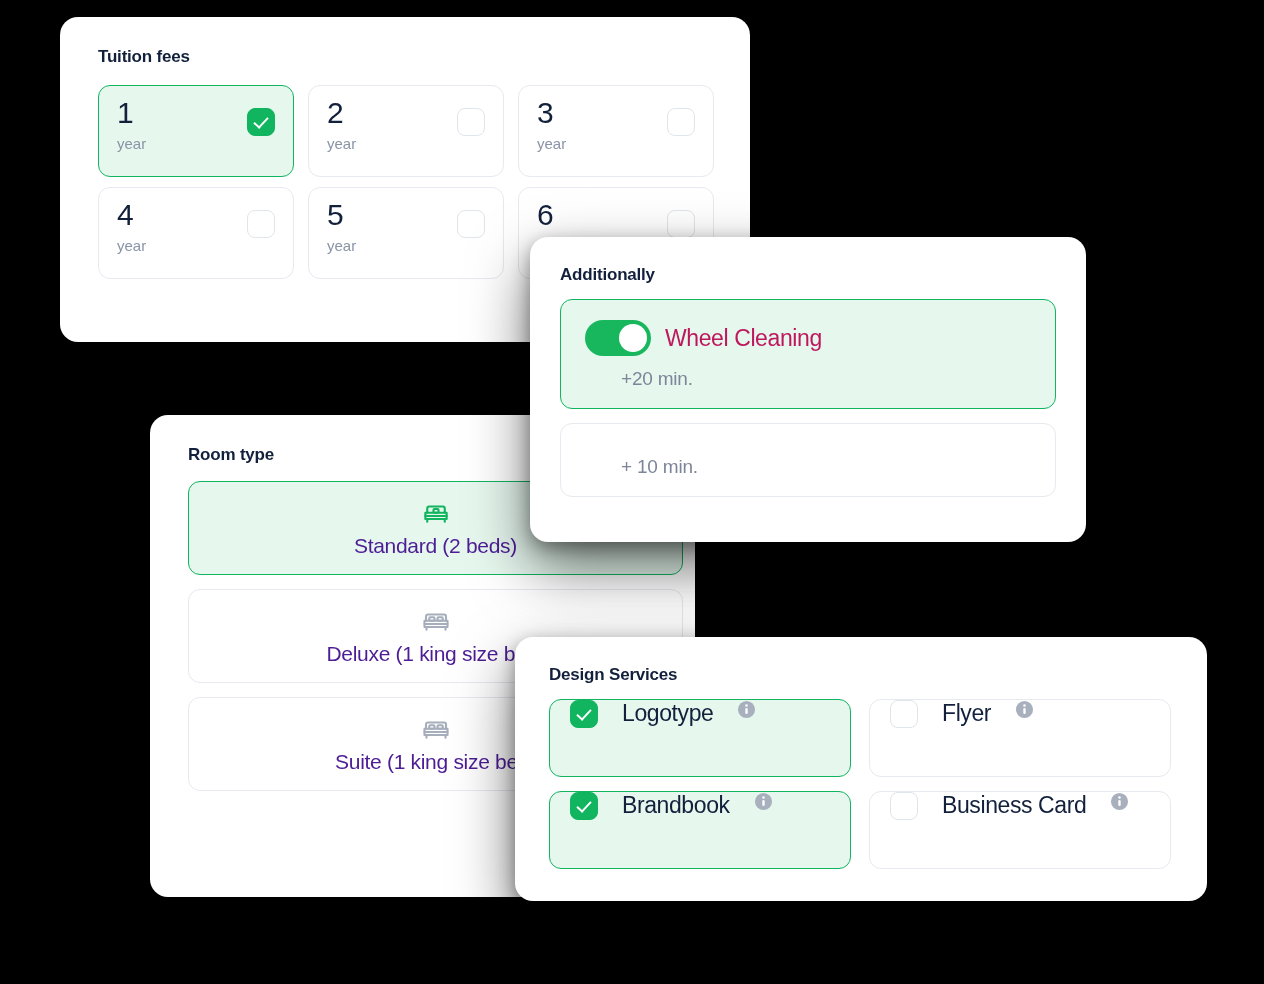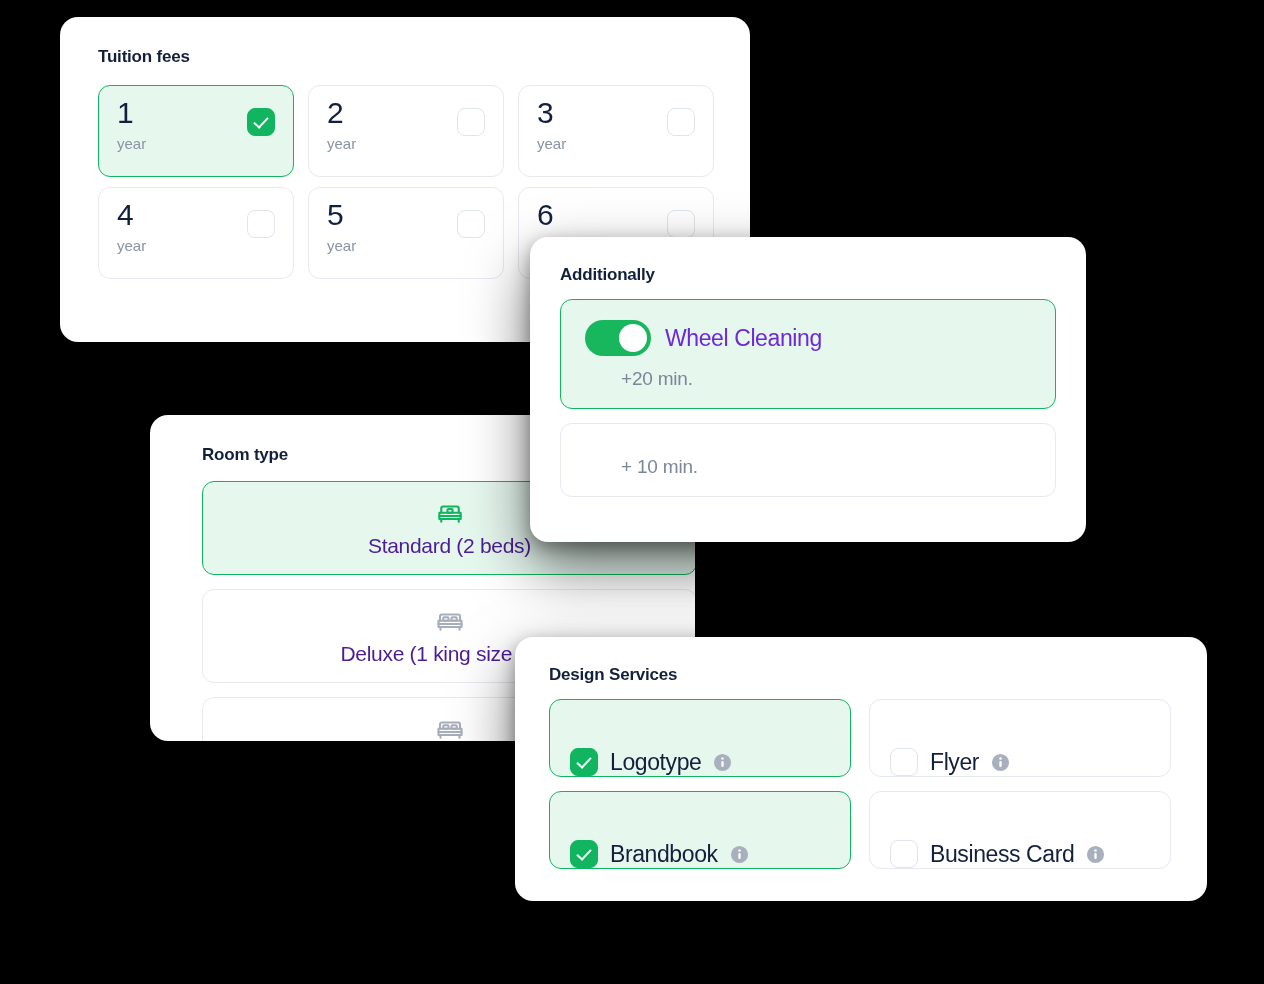--- a/index.html
+++ b/index.html
@@ -114,22 +114,22 @@
     border: solid #FFFFFF;
     border-width: 0 2.6px 2.6px 0;
     transform: rotate(43deg);
   }
 
   
   #card-room {
     left: 150px;
     top: 415px;
     width: 545px;
-    height: 326px;
-    padding: 30px 0 0 52px;
+    height: 482px;
+    padding: 30px 0 0 38px;
     overflow: hidden;
     z-index: 2;
   }
   #card-room .card-title { margin-bottom: 16px; }
 
   .room-list { width: 600px; }
   .room-tile {
     box-sizing: border-box;
     width: 495px;
     height: 94px;
@@ -196,21 +196,21 @@
     width: 28px;
     height: 28px;
     border-radius: 50%;
     background: #FFFFFF;
   }
   .toggle.on { background: #18B75E; }
   .toggle.on::after { left: auto; right: 4px; }
 
   .svc-label {
     font-size: 23px;
-    color: #6d28d9;
+    color: #be185d;
     letter-spacing: -0.4px;
     white-space: nowrap;
     text-align: right;
   }
   .svc-sub {
     font-size: 19px;
     color: #7C8698;
     margin-top: 12px;
     margin-left: 36px;
     letter-spacing: -0.2px;
@@ -232,22 +232,22 @@
     grid-template-columns: 302px 302px;
     gap: 14px 18px;
   }
   .ds-tile {
     box-sizing: border-box;
     height: 78px;
     border: 1px solid #E6E9EF;
     border-radius: 12px;
     background: #FFFFFF;
     display: flex;
-    align-items: flex-end;
-    gap: 12px;
+    align-items: flex-start;
+    gap: 24px;
     padding: 0 20px;
   }
   .ds-tile.selected {
     background: #E6F7EE;
     border: 1px solid #11B45F;
   }
   .ds-box {
     position: relative;
     width: 28px;
     height: 28px;

